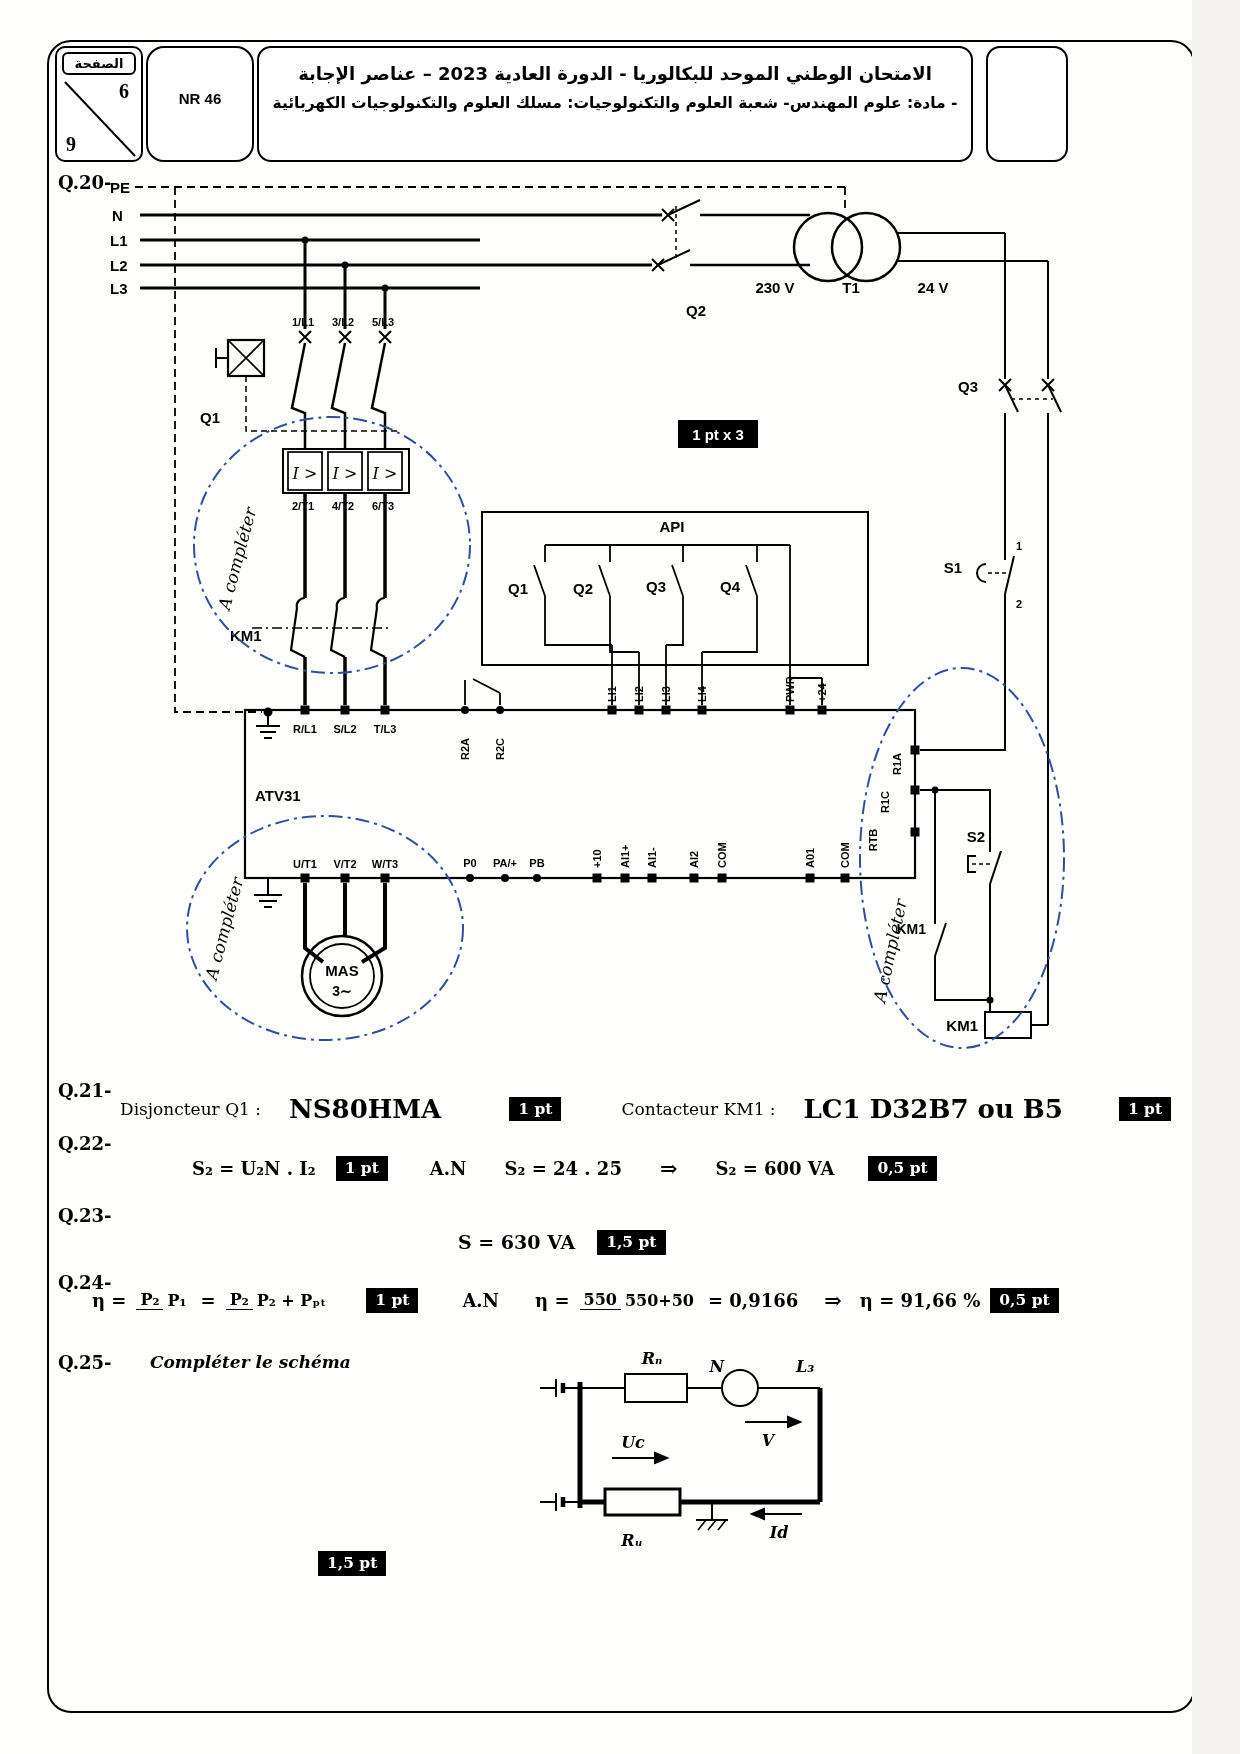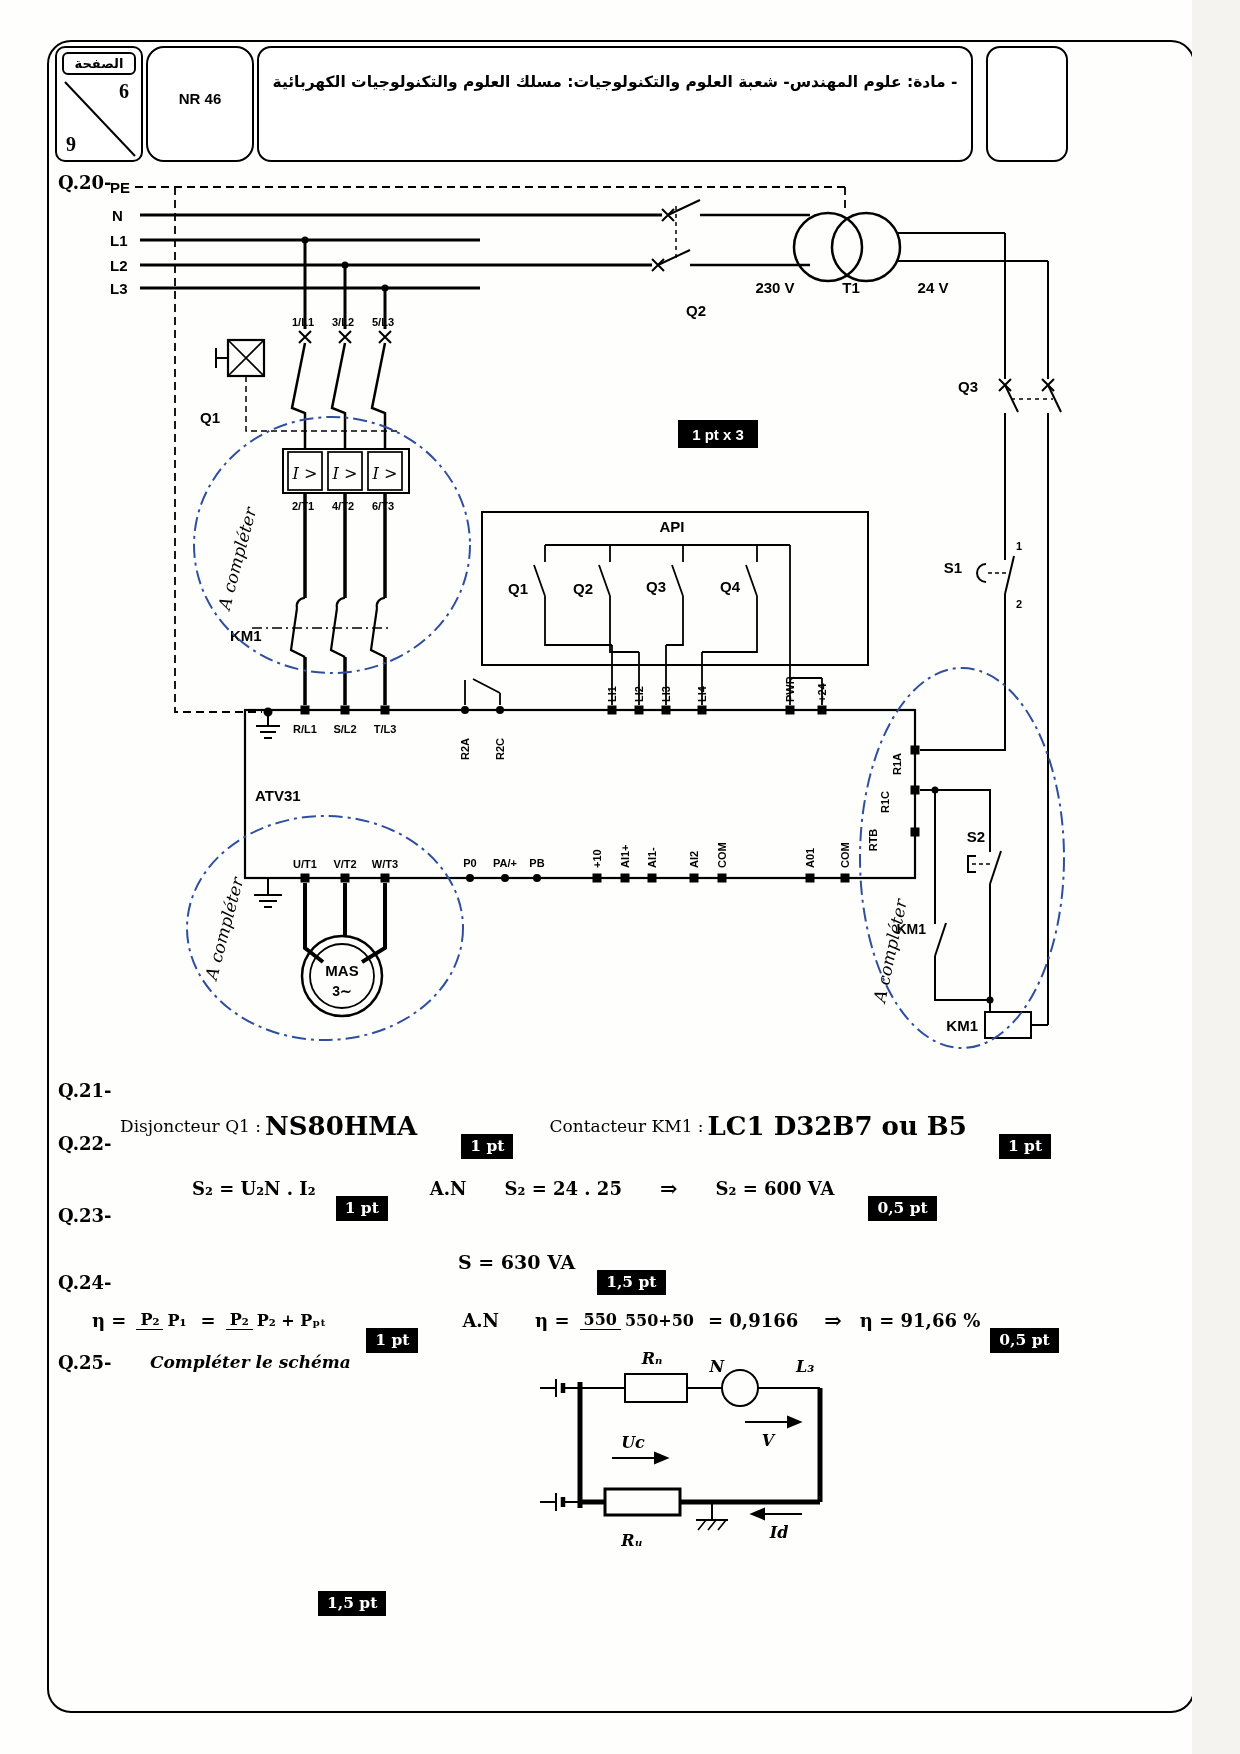--- a/index.html
+++ b/index.html
@@ -17,21 +17,21 @@
     font-family:"Liberation Sans",sans-serif;font-weight:bold;font-size:15px;text-align:center;padding-top:42px;}
   .titlebox{left:257px;top:46px;width:716px;height:116px;border-radius:14px;direction:rtl;text-align:center;
     font-family:"DejaVu Sans",sans-serif;padding-top:15px;}
   .titlebox .t1{font-weight:bold;font-size:18px;}
   .titlebox .t2{font-weight:bold;font-size:15.5px;margin-top:10px;}
   .emptybox{left:986px;top:46px;width:82px;height:116px;border-radius:14px;}
   .schematic{position:absolute;left:0;top:0;width:1240px;height:1754px;}
   .qhead{position:absolute;font-weight:bold;font-size:18px;font-family:"DejaVu Serif","DejaVu Sans",serif;white-space:nowrap;}
   .row{position:absolute;display:flex;align-items:center;font-size:17px;
     font-family:"DejaVu Serif","DejaVu Sans",serif;white-space:nowrap;}
-  .pt{background:#000;color:#fff;font-weight:bold;font-size:15.5px;padding:3px 9px;line-height:1.2;margin-top:40px;}
+  .pt{background:#000;color:#fff;font-weight:bold;font-size:15.5px;padding:3px 9px;line-height:1.2;}
   .bigval{font-size:26px;font-weight:bold;}
   .bold{font-weight:bold;}
   .fsz18{font-size:18px;}
   .arrow{font-weight:bold;font-size:21px;}
   .frac{display:inline-flex;flex-direction:row;align-items:center;line-height:1.1;font-weight:bold;font-size:16px;}
   .frac .n{border-bottom:1.7px solid #000;padding:0 4px;}
   .frac .d{padding:0 4px;}
   .italic{font-style:italic;}
   
   svg text{fill:#000;font-family:"Liberation Sans",sans-serif;}
@@ -56,20 +56,21 @@
     </svg>
     <span class="num6">6</span>
     <span class="num9">9</span>
   </div>
 
   <div class="hbox nrbox">
     <span>NR 46</span>
   </div>
 
   <div class="hbox titlebox">
+    <div class="t1">الامتحان الوطني الموحد للبكالوريا - الدورة العادية 2023 – عناصر الإجابة</div>
     <div class="t2">- مادة: علوم المهندس- شعبة العلوم والتكنولوجيات: مسلك العلوم والتكنولوجيات الكهربائية</div>
   </div>
 
   <div class="hbox emptybox"></div>
 
   <svg class="schematic" viewBox="0 0 1240 1754">
 
     <g stroke="#000" stroke-width="3" fill="none">
       <path d="M140,215 H662"></path>
       <path d="M700,215 H810" stroke-width="2.5"></path>
@@ -358,21 +359,21 @@
       <text x="633" y="1448" class="s-it" text-anchor="middle">Uc</text>
       <text x="768" y="1446" class="s-it" text-anchor="middle">V</text>
       <text x="632" y="1546" class="s-it" text-anchor="middle">Rᵤ</text>
       <text x="779" y="1538" class="s-it" text-anchor="middle">Id</text>
     </g>
   </svg>
 
   <div class="qhead" style="left:58px;top:172px">Q.20-</div>
 
   <div class="qhead" style="left:58px;top:1080px">Q.21-</div>
-  <div class="row" style="left:120px;top:1094px;gap:4px">
+  <div class="row" style="left:120px;top:1094px;gap:28px">
     <span>Disjoncteur Q1 :</span>
     <span class="bigval">NS80HMA</span>
     <span class="pt" style="margin-left:40px">1 pt</span>
     <span style="margin-left:32px">Contacteur KM1 :</span>
     <span class="bigval">LC1 D32B7 ou B5</span>
     <span class="pt" style="margin-left:28px">1 pt</span>
   </div>
 
   <div class="qhead" style="left:58px;top:1133px">Q.22-</div>
   <div class="row" style="left:192px;top:1156px;gap:20px">

